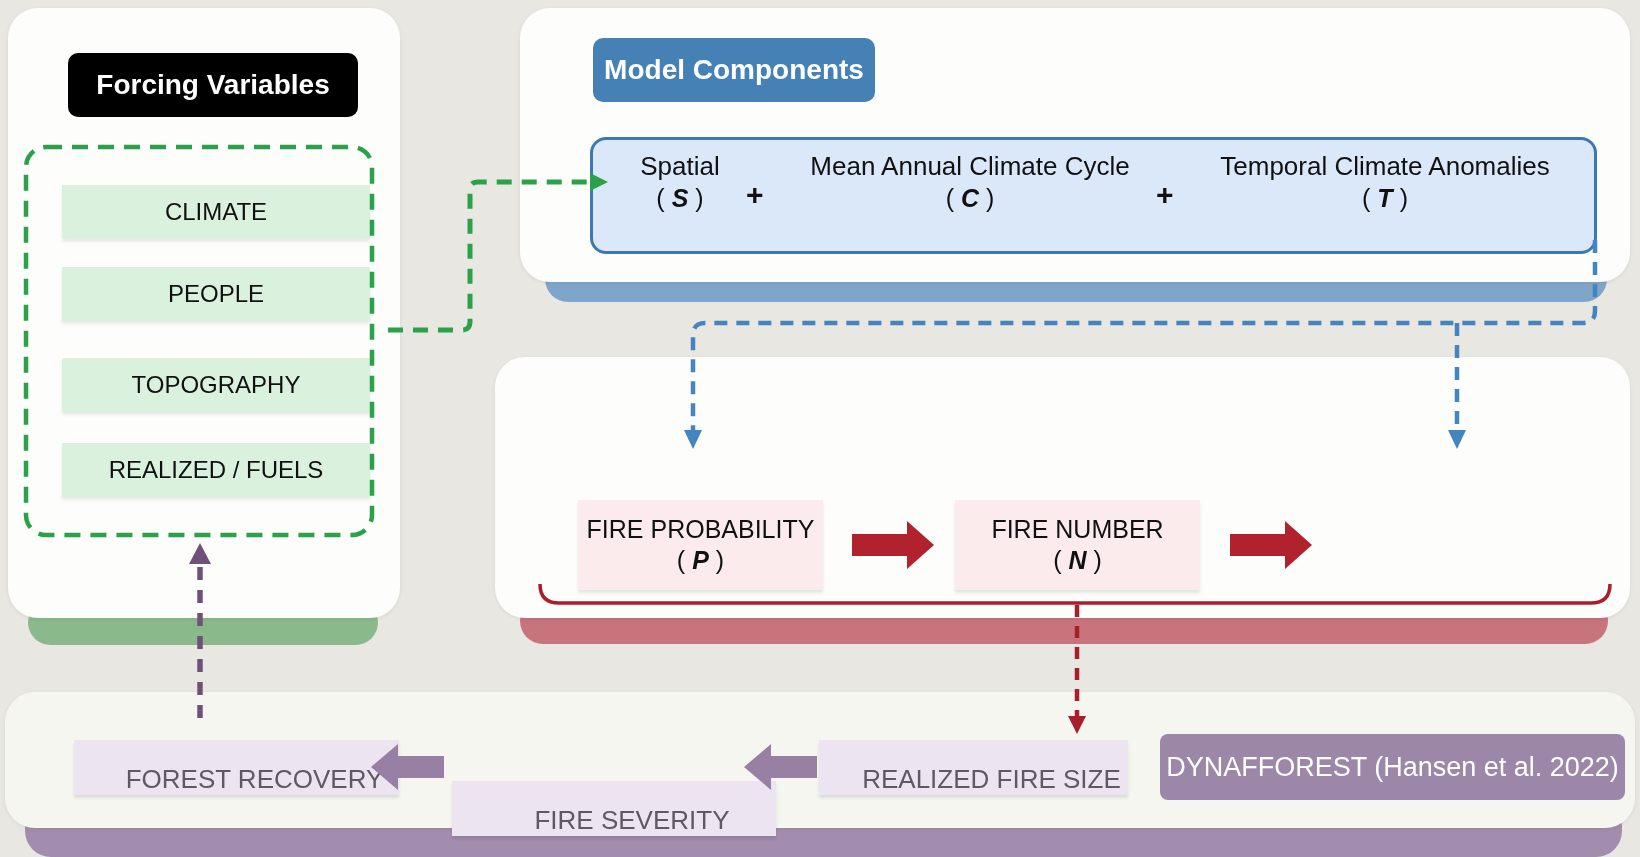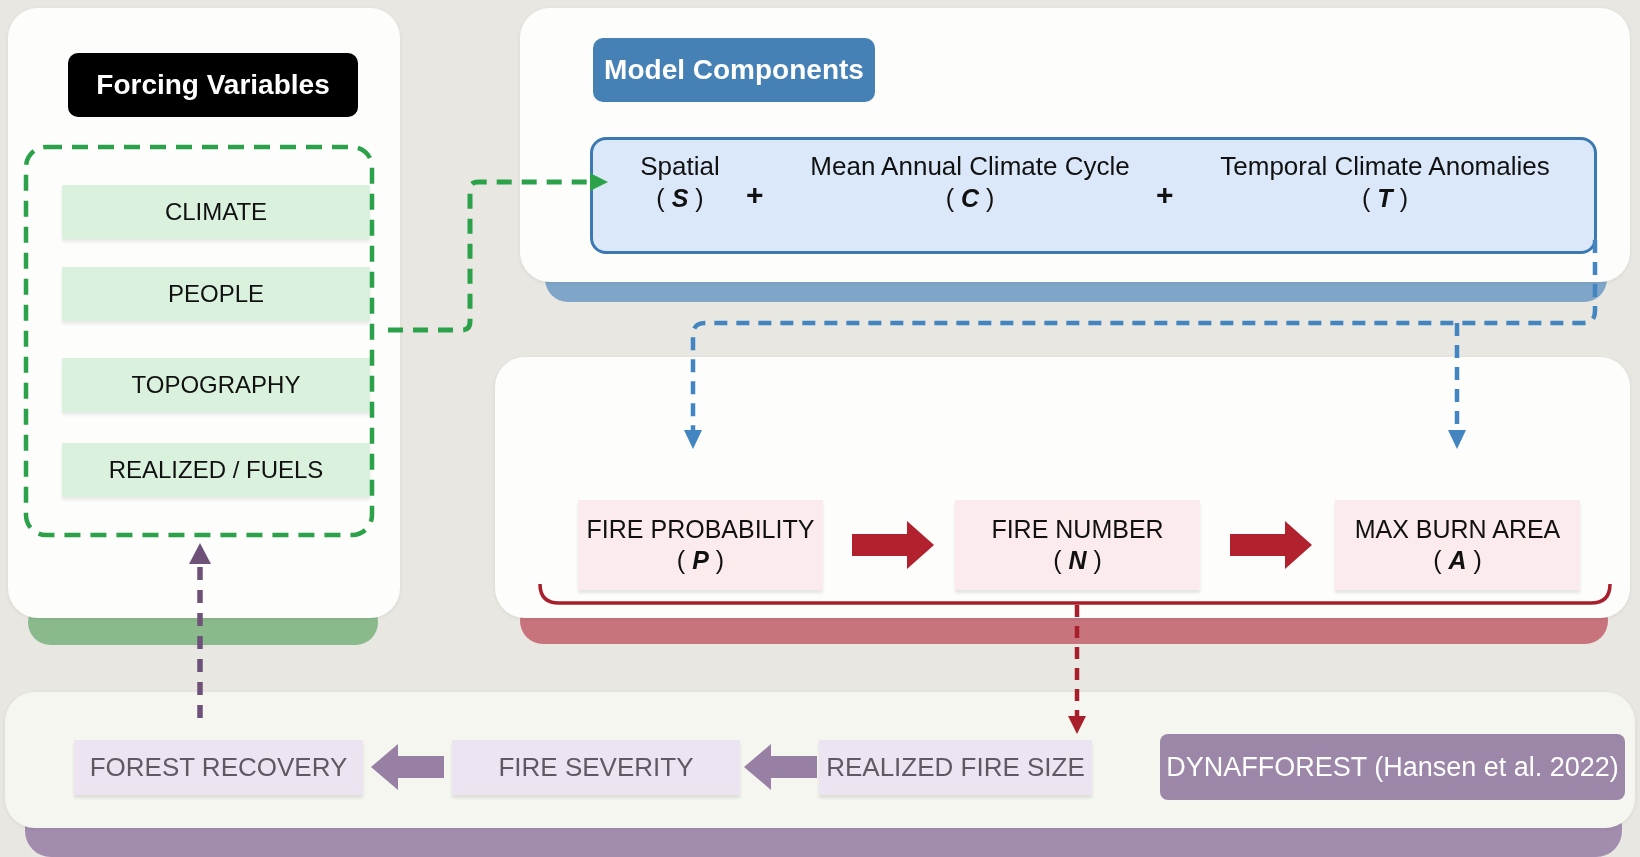--- a/index.html
+++ b/index.html
@@ -36,22 +36,22 @@
   .band-red{left:520px;top:598px;width:1088px;height:46px;background:#c7747d;}
   .out-hdr{left:892px;top:386px;width:346px;height:58px;background:#a32029;border-radius:14px;font-size:26px;}
   .out-box{position:absolute;top:492px;width:245px;height:90px;background:#fcebed;
        display:flex;flex-direction:column;align-items:center;justify-content:center;
        color:#111;font-size:25px;line-height:31px;box-shadow:0 3px 3px rgba(0,0,0,0.10);z-index:2;text-align:center;margin-top:8px;}
 
   
   .fb-card{left:5px;top:692px;width:1630px;height:136px;background:#f6f6f0;}
   .band-purple{left:25px;top:800px;width:1597px;height:57px;background:#a38daf;}
   .fb-box{position:absolute;top:740px;height:55px;background:#ece4f0;
-       display:flex;align-items:center;justify-content:center;color:#5f5963;font-size:26px;
-       box-shadow:0 3px 3px rgba(0,0,0,0.10);z-index:2;}
+       display:flex;align-items:flex-end;justify-content:center;color:#5f5963;font-size:26px;
+       box-shadow:0 3px 3px rgba(0,0,0,0.10);z-index:2;padding-left:36px;}
   .credit-box{position:absolute;left:1160px;top:734px;width:465px;height:66px;background:#9c87a8;
        border-radius:8px;display:flex;align-items:center;justify-content:center;
        color:#fff;font-size:27px;z-index:2;}
 
   svg.overlay{position:absolute;left:0;top:0;z-index:4;pointer-events:none;}
 </style>
 </head>
 <body>
 
 <div class="canvas">
@@ -101,30 +101,26 @@
 
   <div class="card out-card"></div>
   <div class="out-box" style="left:578px;">
     <div>FIRE PROBABILITY</div>
     <div class="sym-line"><span>(</span><span class="sym-letter">P</span><span>)</span></div>
   </div>
   <div class="out-box" style="left:955px;">
     <div>FIRE NUMBER</div>
     <div class="sym-line"><span>(</span><span class="sym-letter">N</span><span>)</span></div>
   </div>
-  <div class="out-box" style="left:1335px;">
-    <div>MAX BURN AREA</div>
-    <div class="sym-line"><span>(</span><span class="sym-letter">A</span><span>)</span></div>
-  </div>
 
   <div class="card fb-card"></div>
   <div class="fb-box" style="left:74px;width:289px;">
     <span>FOREST RECOVERY</span>
   </div>
-  <div class="fb-box" style="left:452px;width:288px;">
+  <div class="fb-box" style="left:452px;width:288px;margin-top:41px;">
     <span>FIRE SEVERITY</span>
   </div>
   <div class="fb-box" style="left:819px;width:273px;">
     <span>REALIZED FIRE SIZE</span>
   </div>
   <div class="credit-box">
     <span>DYNAFFOREST  (Hansen et al. 2022)</span>
   </div>
 
   <svg class="overlay" width="1640" height="857" viewBox="0 0 1640 857">

